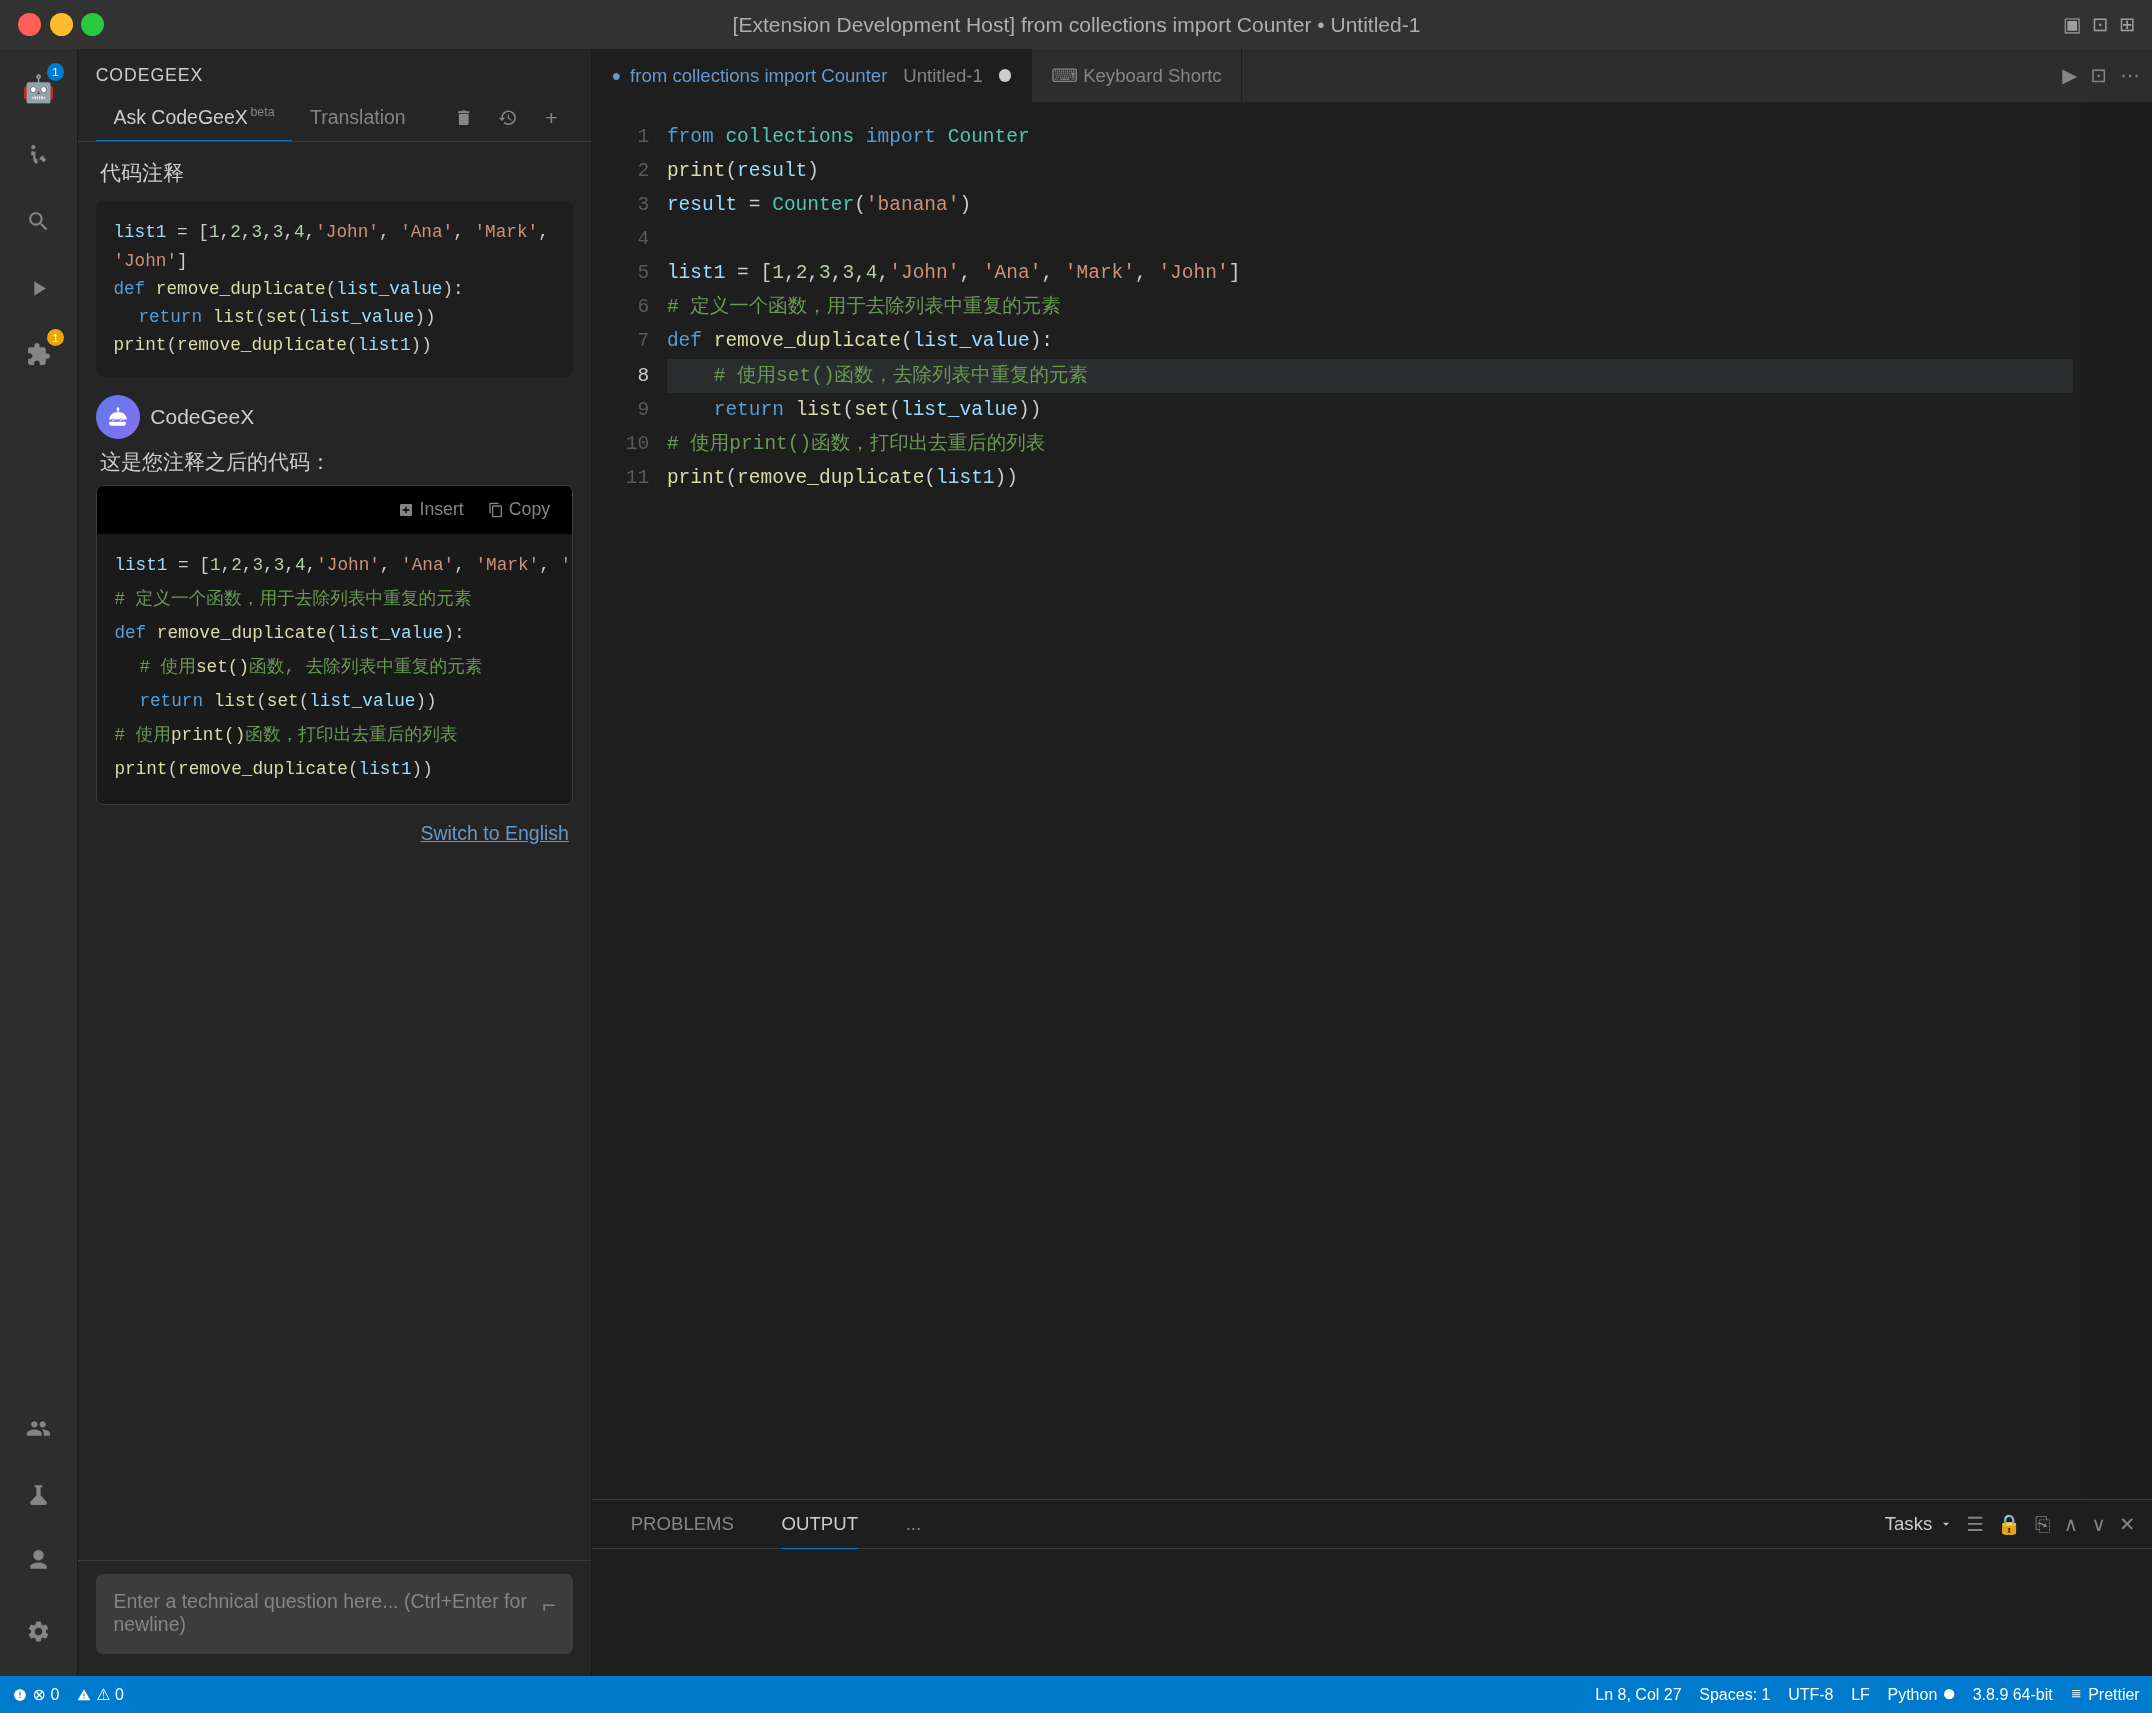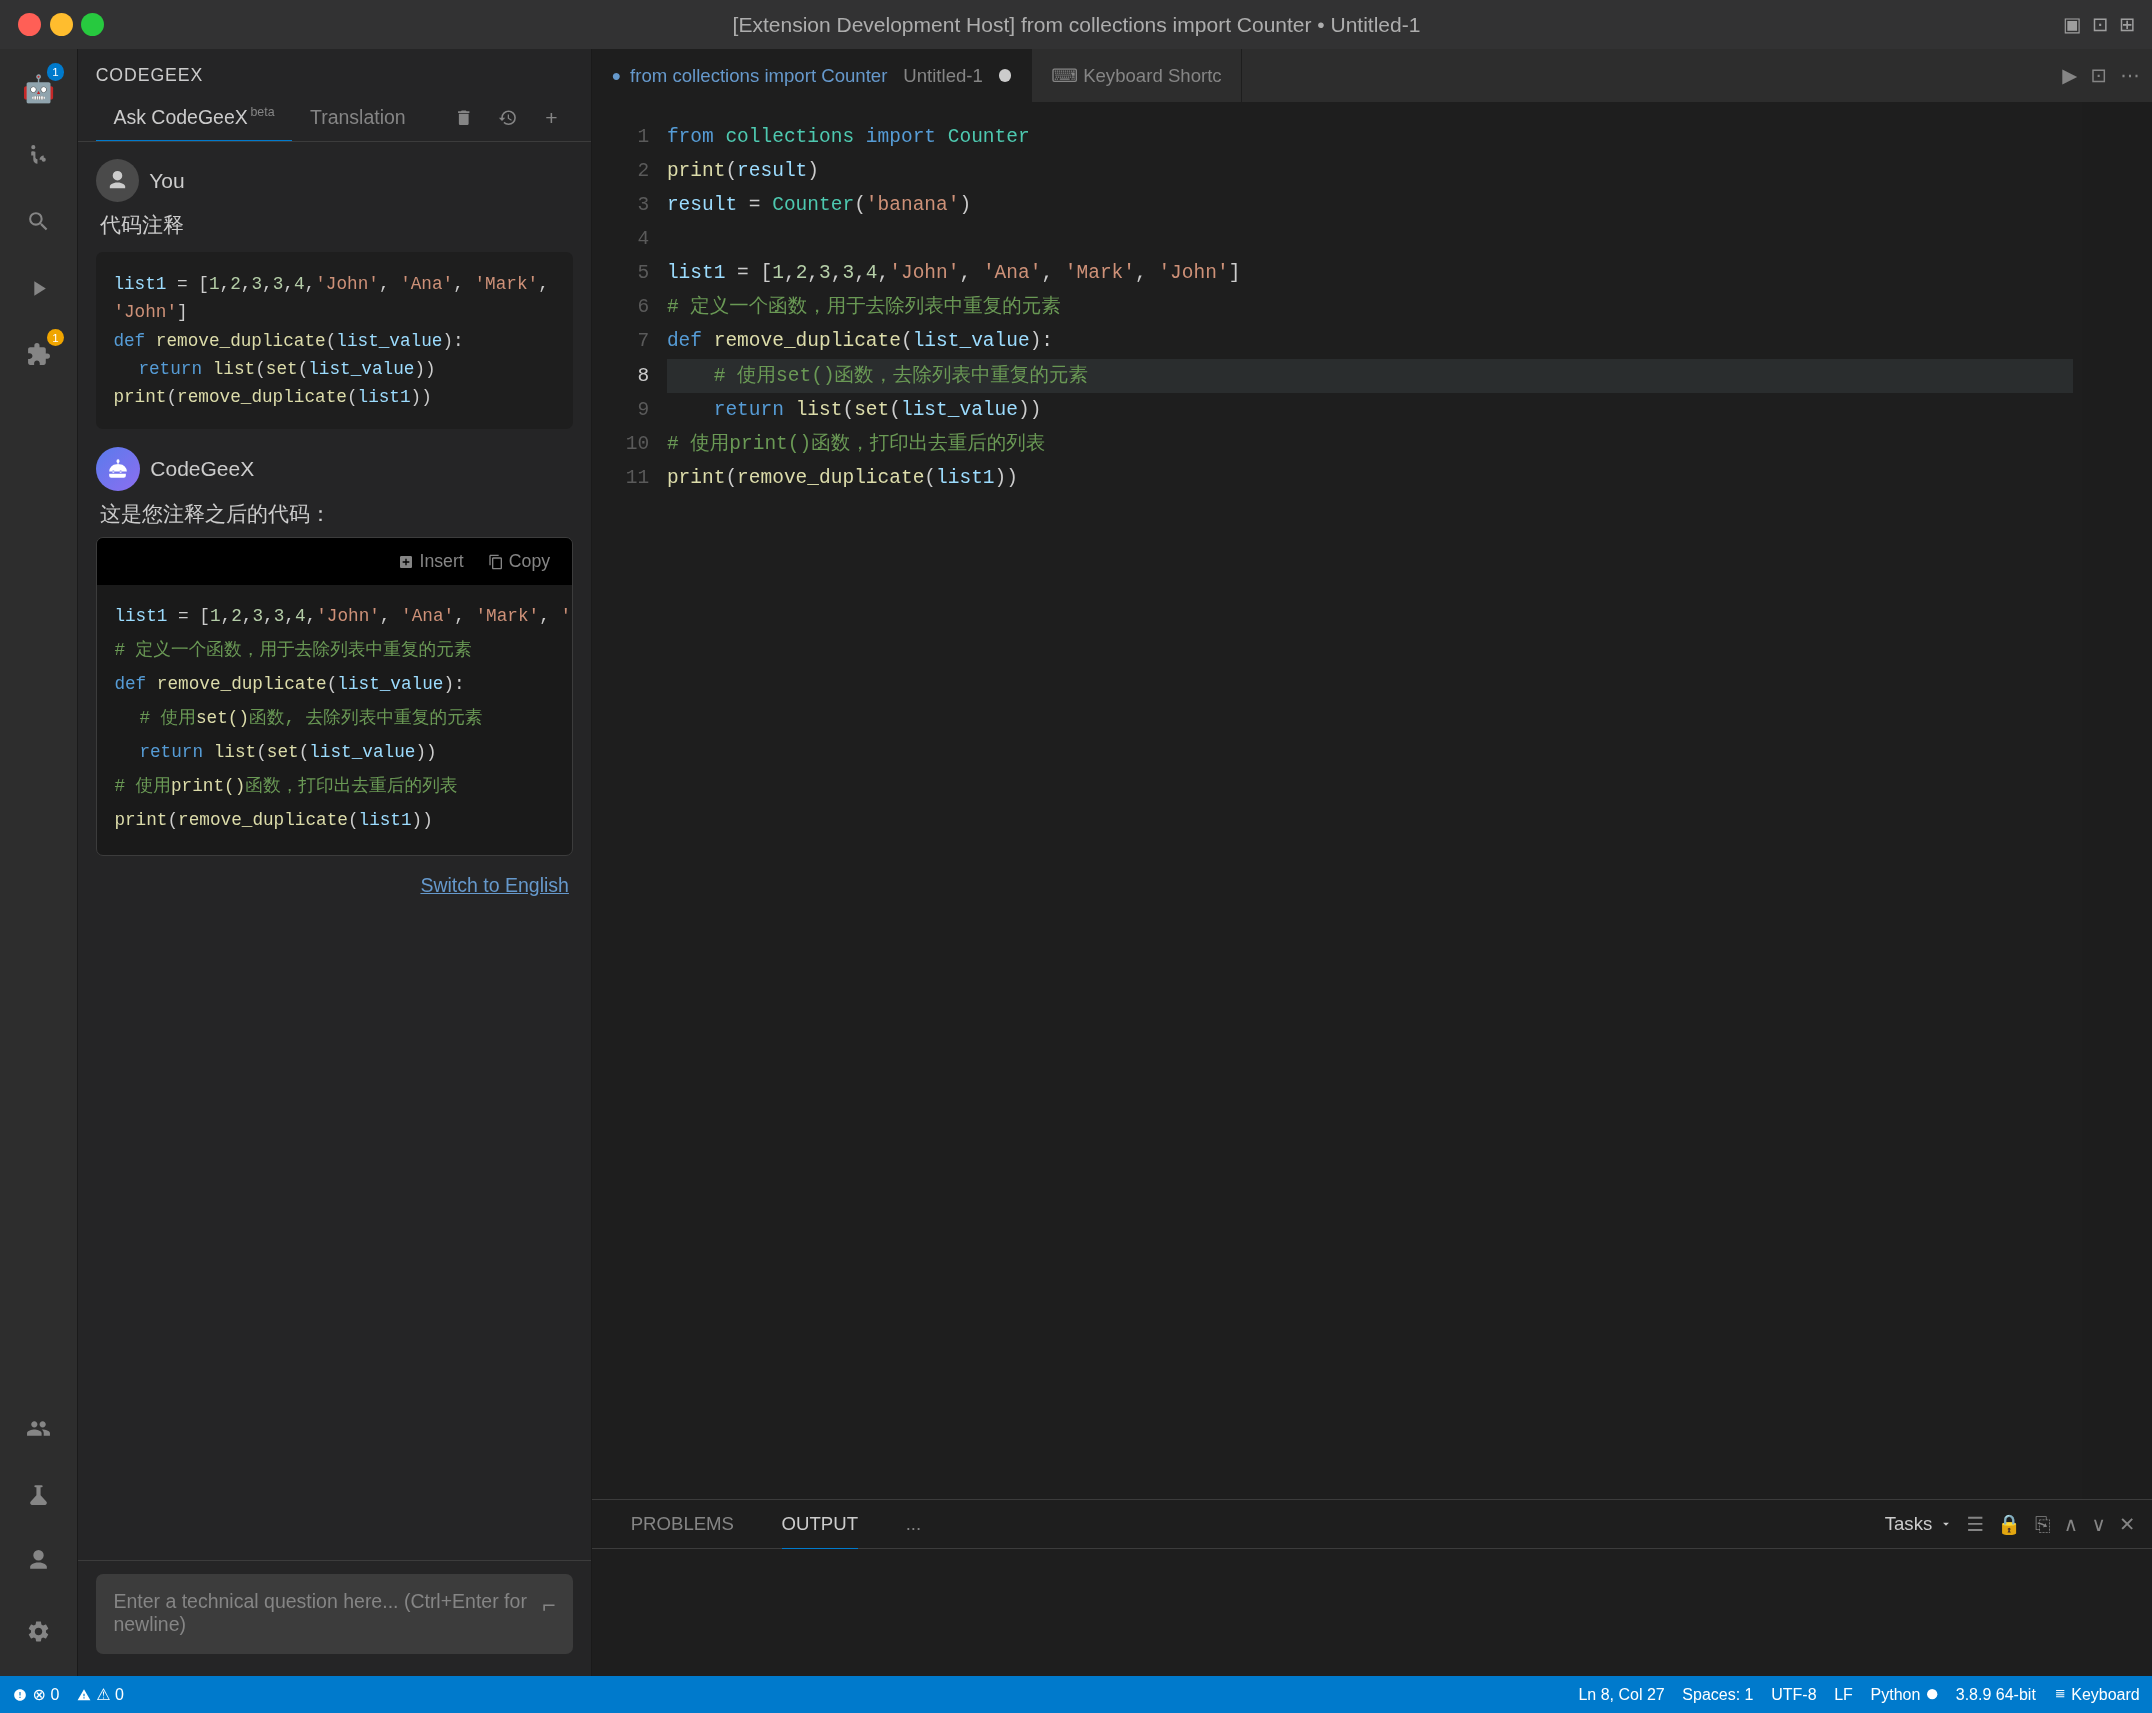--- a/index.html
+++ b/index.html
@@ -620,28 +620,20 @@
         <svg width="19.5" height="19.5" viewBox="0 0 24 24" fill="currentColor">
             <path d="M13 3a9 9 0 0 0-9 9H1l3.89 3.89.07.14L9 12H6c0-3.87 3.13-7 7-7s7 3.13 7 7-3.13 7-7 7c-1.93 0-3.68-.79-4.94-2.06l-1.42 1.42A8.954 8.954 0 0 0 13 21a9 9 0 0 0 0-18zm-1 5v5l4.28 2.54.72-1.21-3.5-2.08V8H12z"></path>
           </svg>
       </div>
       <div class="tab-action">+</div>
     </div>
 
     <div class="chat-area">
 
       <div class="user-message">
-        <div class="user-header">
-          <div class="user-avatar">
-            <svg width="23" height="23" viewBox="0 0 24 24" fill="currentColor">
-                <path d="M12 2a5 5 0 1 0 0 10A5 5 0 0 0 12 2zm0 12c-5.33 0-8 2.67-8 4v2h16v-2c0-1.33-2.67-4-8-4z"></path>
-              </svg>
-          </div>
-          <span class="user-name">You</span>
-        </div>
         <div class="user-text">代码注释</div>
         <div class="code-block-user">
           <div style="color:#9cdcfe;">list1 <span style="color:#cccccc;">=</span> <span style="color:#cccccc;">[</span><span style="color:#b5cea8;">1</span><span style="color:#cccccc;">,</span><span style="color:#b5cea8;">2</span><span style="color:#cccccc;">,</span><span style="color:#b5cea8;">3</span><span style="color:#cccccc;">,</span><span style="color:#b5cea8;">3</span><span style="color:#cccccc;">,</span><span style="color:#b5cea8;">4</span><span style="color:#cccccc;">,</span><span style="color:#ce9178;">'John'</span><span style="color:#cccccc;">,</span> <span style="color:#ce9178;">'Ana'</span><span style="color:#cccccc;">,</span> <span style="color:#ce9178;">'Mark'</span><span style="color:#cccccc;">,</span> <span style="color:#ce9178;">'John'</span><span style="color:#cccccc;">]</span></div>
           <div><span style="color:#569cd6;">def</span> <span style="color:#dcdcaa;">remove_duplicate</span><span style="color:#cccccc;">(</span><span style="color:#9cdcfe;">list_value</span><span style="color:#cccccc;">):</span></div>
           <div style="padding-left:25px;"><span style="color:#569cd6;">return</span> <span style="color:#dcdcaa;">list</span><span style="color:#cccccc;">(</span><span style="color:#dcdcaa;">set</span><span style="color:#cccccc;">(</span><span style="color:#9cdcfe;">list_value</span><span style="color:#cccccc;">))</span></div>
           <div><span style="color:#dcdcaa;">print</span><span style="color:#cccccc;">(</span><span style="color:#dcdcaa;">remove_duplicate</span><span style="color:#cccccc;">(</span><span style="color:#9cdcfe;">list1</span><span style="color:#cccccc;">))</span></div>
         </div>
       </div>
 
       <div class="bot-message">
@@ -789,17 +781,17 @@
       <span>Python</span>
       <svg width="12.4" height="12.4" viewBox="0 0 24 24" fill="white">
           <circle cx="12" cy="12" r="10"></circle>
         </svg>
     </div>
     <div class="status-item">3.8.9 64-bit</div>
     <div class="status-item">
       <svg width="12.4" height="12.4" viewBox="0 0 24 24" fill="white">
           <path d="M20 4H4v2h16V4zm0 4H4v2h16V8zm0 4H4v2h16v-2zm0 4H4v2h16v-2z"></path>
         </svg>
-      <span>Keyboard</span>
+      <span>Prettier</span>
     </div>
   </div>
 </div>
 
 
 </body></html>

